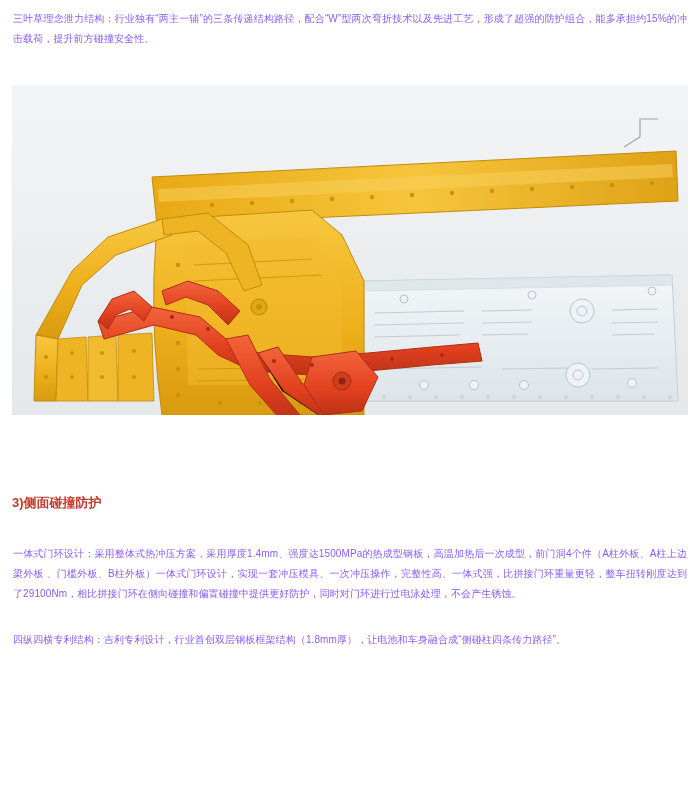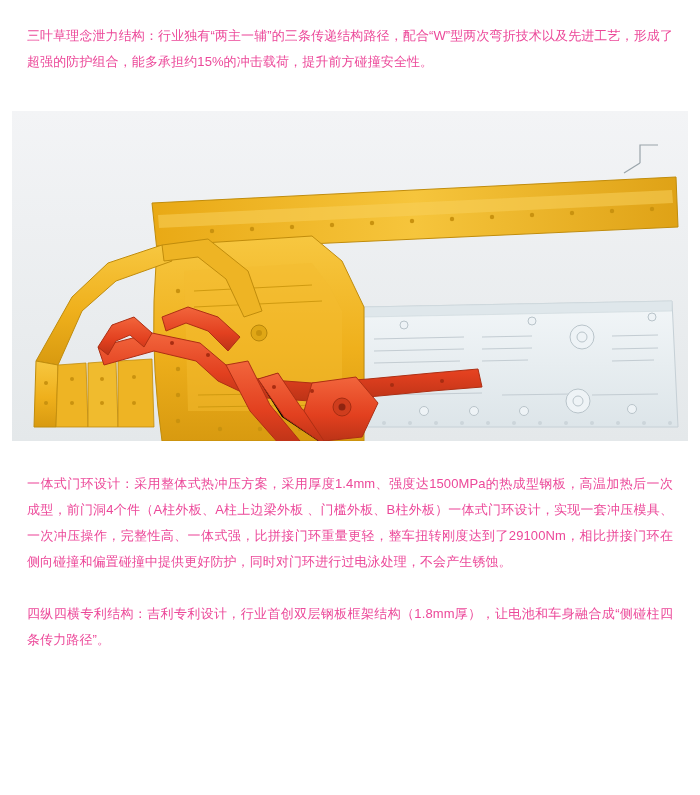--- a/index.html
+++ b/index.html
@@ -15,26 +15,26 @@
     color: #333333;
   }
   .page {
     position: relative;
     width: 700px;
     height: 795px;
     box-sizing: border-box;
     padding: 0 12px;
   }
   .para {
-    font-size: 13px;
+    font-size: 10px;
     line-height: 2.0;
-    color: #ec4899;
+    color: #8b5cf6;
     text-align: justify;
     letter-spacing: 0.1px;
-    margin: 15px;
+    margin: 1px;
   }
   .para-intro {
     padding-top: 8px;
   }
   .figure {
     margin: 36px 0 0 0;
     width: 676px;
     height: 330px;
     position: relative;
     overflow: hidden;
@@ -244,18 +244,19 @@
         </g>
 
         <g stroke="#9aa4aa" stroke-width="1.2" fill="none">
           <path d="M628 52 L628 34 L646 34"></path>
           <path d="M628 52 L612 62"></path>
         </g>
       </svg>
     </div>
   </div>
 
+  <h2 class="section-head">3)侧面碰撞防护</h2>
 
   <p class="para para-block">一体式门环设计：采用整体式热冲压方案，采用厚度1.4mm、强度达1500MPa的热成型钢板，高温加热后一次成型，前门洞4个件（A柱外板、A柱上边梁外板 、门槛外板、B柱外板）一体式门环设计，实现一套冲压模具、一次冲压操作，完整性高、一体式强，比拼接门环重量更轻，整车扭转刚度达到了29100Nm，相比拼接门环在侧向碰撞和偏置碰撞中提供更好防护，同时对门环进行过电泳处理，不会产生锈蚀。</p>
 
   <p class="para para-block2">四纵四横专利结构：吉利专利设计，行业首创双层钢板框架结构（1.8mm厚），让电池和车身融合成“侧碰柱四条传力路径”。</p>
 
 </div>
 
 </body></html>

